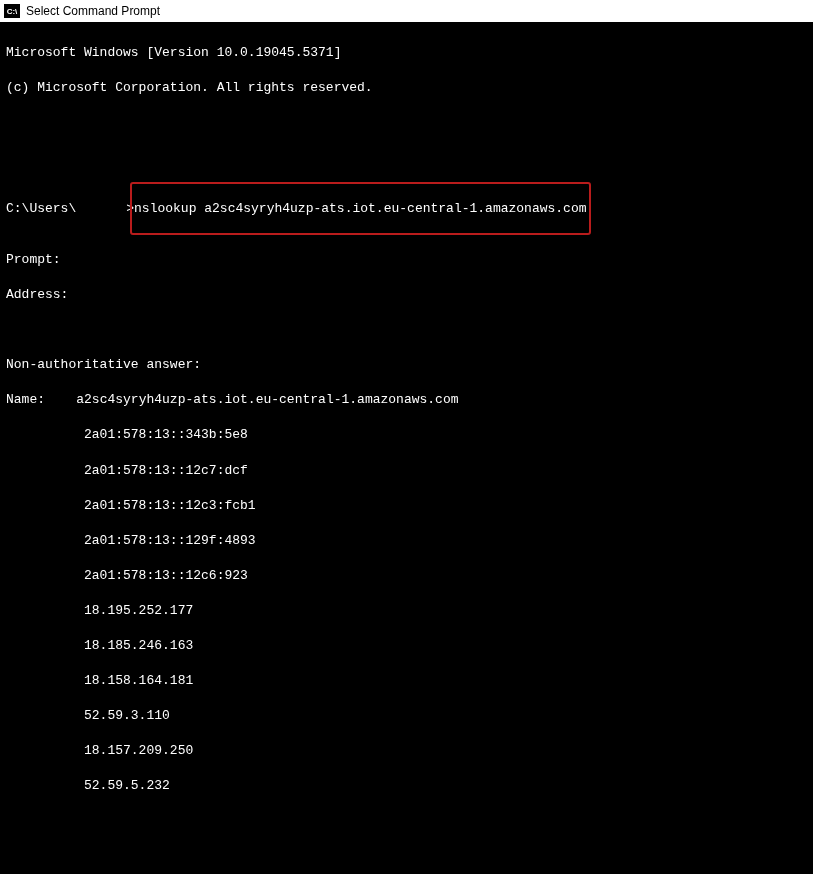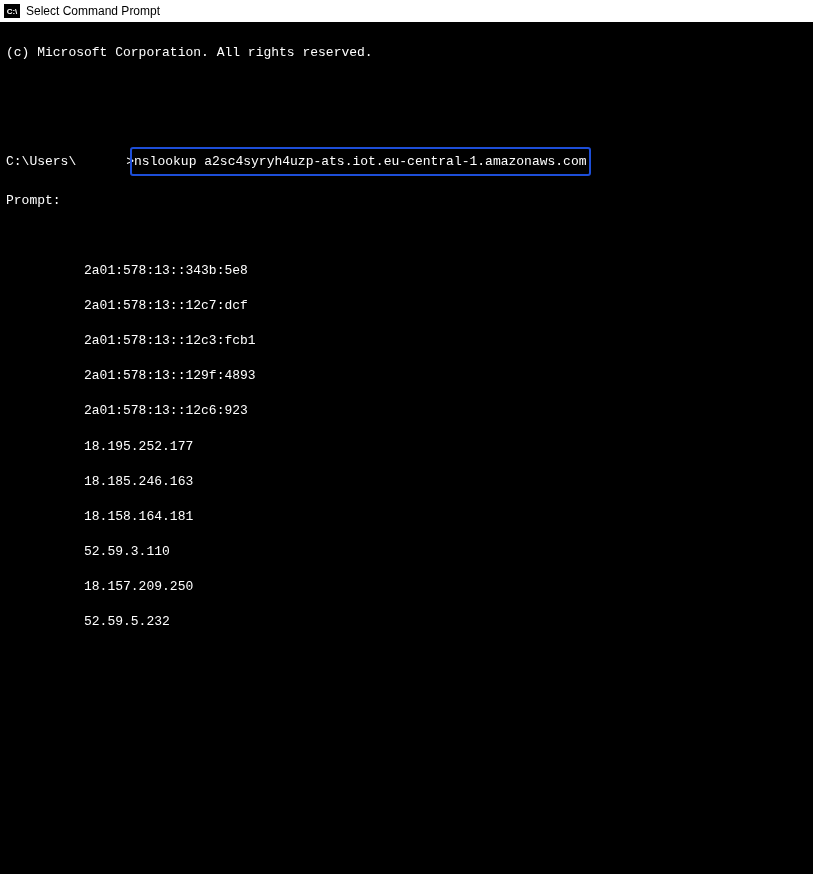--- a/index.html
+++ b/index.html
@@ -36,49 +36,53 @@
     }
     .terminal {
       padding: 4px 6px;
       line-height: 1.35;
       white-space: pre-wrap;
       word-break: break-all;
     }
     .line { white-space: pre; }
     .highlight {
       display: inline-block;
-      border: 2px solid #1d4ed8;
+      border: 2px solid #b91c1c;
       border-radius: 3px;
-      padding: 4px 2px;
+      padding: 16px 2px;
       margin: -2px -4px;
       text-align: right;
     }
     .redacted {
       display: inline-block;
       background: #000;
       color: #000;
       min-width: 50px;
     }
   </style>
 </head>
 <body>
 
 <div class="title-bar">
   <span class="title-icon">C:\</span>
   <span>Select Command Prompt</span>
 </div>
 
 <div class="terminal">
+<div class="line">Microsoft Windows [Version 10.0.19045.5371]</div>
 <div class="line">(c) Microsoft Corporation. All rights reserved.</div>
 <div class="line">&nbsp;</div>
 
 
 <div class="line"><span>C:\Users\</span><span class="redacted">     </span><span>&gt;</span><span class="highlight">nslookup a2sc4syryh4uzp-ats.iot.eu-central-1.amazonaws.com</span></div>
 <div class="line"><span>Prompt:</span>  <span class="redacted">          </span></div>
+<div class="line"><span>Address:</span>  <span class="redacted">          </span></div>
 <div class="line">&nbsp;</div>
+<div class="line">Non-authoritative answer:</div>
+<div class="line"><span>Name:</span>    <span>a2sc4syryh4uzp-ats.iot.eu-central-1.amazonaws.com</span></div>
 <div class="line">          <span>2a01:578:13::343b:5e8</span></div>
 <div class="line">          <span>2a01:578:13::12c7:dcf</span></div>
 <div class="line">          <span>2a01:578:13::12c3:fcb1</span></div>
 <div class="line">          <span>2a01:578:13::129f:4893</span></div>
 <div class="line">          <span>2a01:578:13::12c6:923</span></div>
 <div class="line">          <span>18.195.252.177</span></div>
 <div class="line">          <span>18.185.246.163</span></div>
 <div class="line">          <span>18.158.164.181</span></div>
 <div class="line">          <span>52.59.3.110</span></div>
 <div class="line">          <span>18.157.209.250</span></div>

